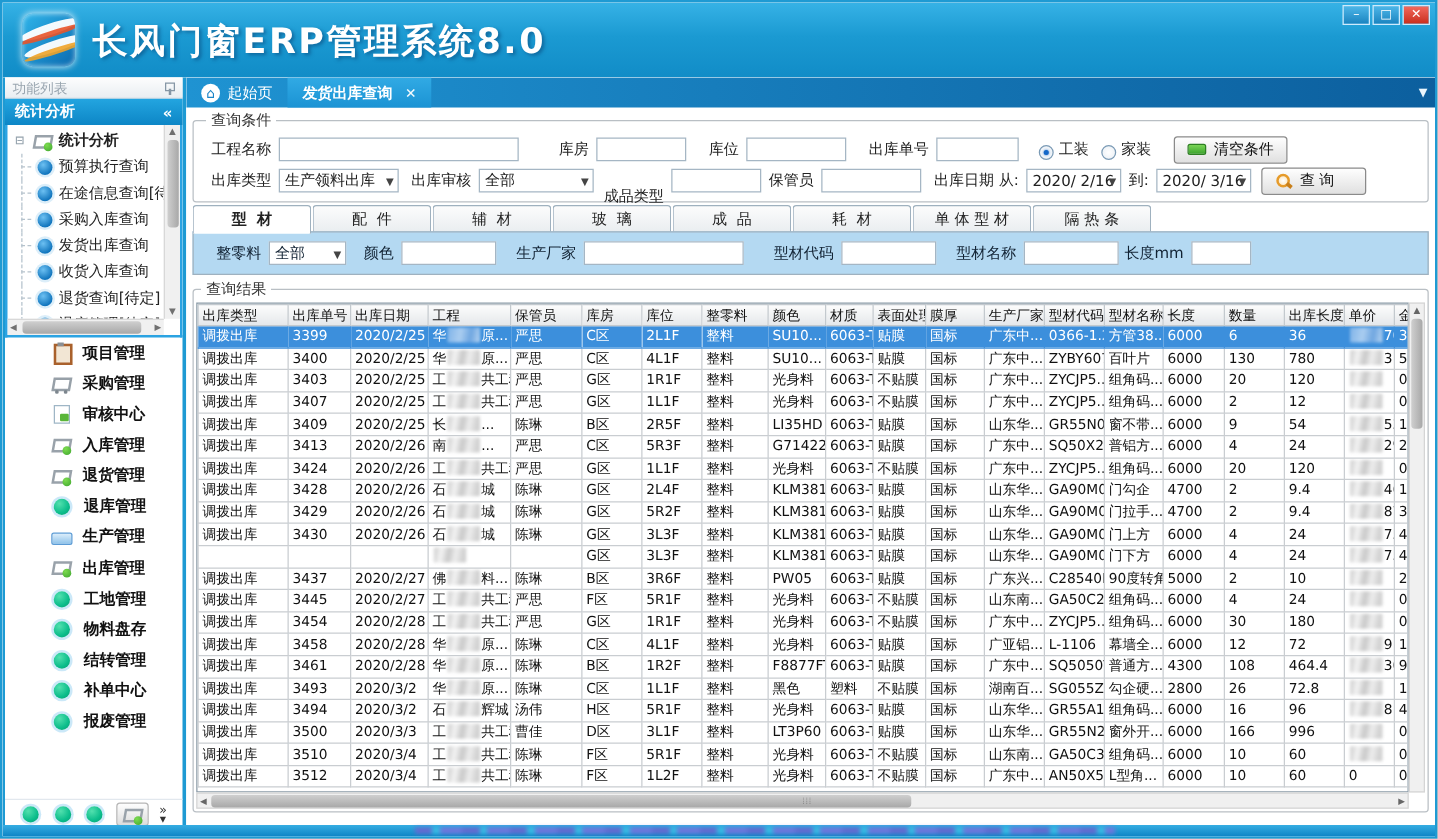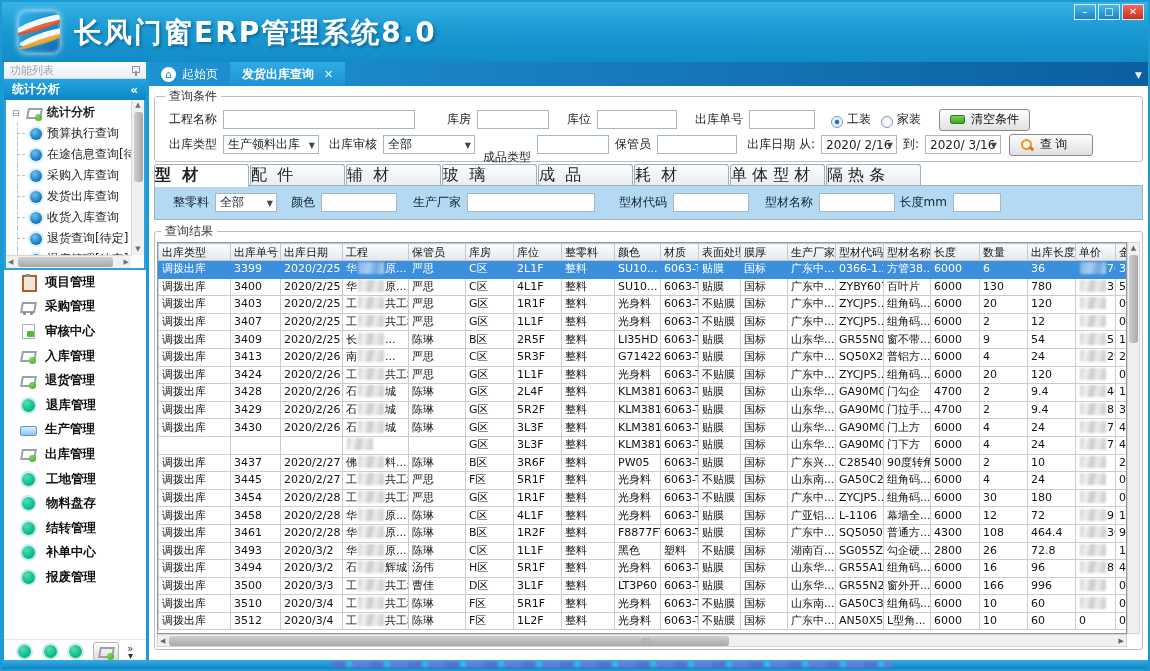--- a/index.html
+++ b/index.html
@@ -47,21 +47,21 @@
   .tree-item.leaf::before { content:""; position:absolute; left:9px; top:0; bottom:0; border-left:1px dashed #b5c2cc; }
   .tree-item.leaf::after { content:""; position:absolute; left:9px; top:10px; width:8px; border-top:1px dashed #b5c2cc; }
   .ic-dot { width:12px; height:12px; border-radius:50%; background:radial-gradient(circle at 38% 32%,#6cc0f2,#1276be 70%); box-shadow:0 0 0 2px #dceef9; flex:0 0 12px; }
   .root-expander { font-size:9px; color:#98a5af; width:9px; }
   .vscroll { position:absolute; top:0; right:0; bottom:13px; width:13px; background:#f0f0f0; border-left:1px solid #d8d8d8; font-size:7px; color:#707070; text-align:center; }
   .hscroll { position:absolute; left:0; right:13px; bottom:0; height:13px; background:#f0f0f0; border-top:1px solid #d8d8d8; font-size:7px; color:#707070; }
   .thumb-v { margin:1px auto; width:9px; background:linear-gradient(90deg,#cfcfcf,#a8a8a8); border-radius:3px; }
   .thumb-h { position:absolute; top:1px; height:10px; background:linear-gradient(#cfcfcf,#a8a8a8); border-radius:3px; }
   .sb-arrow { display:block; height:11px; line-height:11px; }
   .menu { height:369px; }
-  .menu-item { display:flex; align-items:center; gap:9px; height:24.6px; padding-left:16px; font-size:12.5px; font-weight:bold; color:#111; cursor:default; }
+  .menu-item { display:flex; align-items:center; gap:9px; height:24.6px; padding-left:37px; font-size:12.5px; font-weight:bold; color:#111; cursor:default; }
   .menu-footer { height:24px; display:flex; align-items:center; justify-content:space-evenly; border-top:1px solid #e2e8ee; padding:0 4px; }
   .mini-btn { width:26px; height:19px; border:1px solid #b5b5b5; border-radius:3px; background:linear-gradient(#fefefe,#dcdcdc); position:relative; }
   .chev { font-size:10px; color:#333; line-height:7px; text-align:center; }
 
   
   .ic { position:relative; width:16px; height:16px; flex:0 0 16px; }
   .ic-circle { width:13px; height:13px; flex-basis:13px; margin:0 2px; border-radius:50%; background:radial-gradient(circle at 35% 30%,#52e0ae,#0bbd8b 60%,#079b71); box-shadow:0 0 0 2px rgba(140,205,240,.45); }
   .ic-clipboard::before { content:""; position:absolute; left:2px; top:1px; width:11px; height:13px; border:2px solid #a9612c; background:#f2e6d4; }
   .ic-clipboard::after { content:""; position:absolute; left:5px; top:0; width:5px; height:3px; background:#8a8f94; }
   .ic-notepad::before { content:""; position:absolute; left:2px; top:1px; width:11px; height:13px; border:1.5px solid #9fb6c6; background:#fff; }
@@ -98,21 +98,21 @@
   .rdot.on::after { content:""; position:absolute; left:3px; top:3px; width:4px; height:4px; border-radius:50%; background:#1467c8; box-shadow:0 0 2px #1467c8; }
   .btn { display:inline-flex; align-items:center; gap:6px; height:22px; padding:0 10px; border:1px solid #8a8a8a; border-radius:3px; background:linear-gradient(#fefefe,#e0e0e0); font-size:12px; color:#111; cursor:default; }
   .ic-clear { width:15px; height:9px; background:linear-gradient(#79d455,#3da52e); border:1px solid #2d7f22; border-radius:2px; }
   .ic-mag { position:relative; width:14px; height:14px; }
   .ic-mag::before { content:""; position:absolute; left:1px; top:1px; width:7px; height:7px; border:2px solid #e69b2a; border-radius:50%; background:radial-gradient(#fff,#fbe3b8); }
   .ic-mag::after { content:""; position:absolute; left:9px; top:9px; width:5px; height:2.5px; background:#c87f1a; transform:rotate(40deg); }
 
   
   .mat-wrap { margin-top:2px; }
   .mat-tabs { display:flex; height:22px; }
-  .mtab { width:95px; text-align:left; font-size:16px; color:#222; line-height:20px; border:1px solid #9fb1bf; border-bottom:none; border-radius:3px 3px 0 0; background:linear-gradient(#fcfcfc,#e9edf0); margin-right:1px; white-space:pre; cursor:default; }
+  .mtab { width:95px; text-align:center; font-size:12px; color:#222; line-height:20px; border:1px solid #9fb1bf; border-bottom:none; border-radius:3px 3px 0 0; background:linear-gradient(#fcfcfc,#e9edf0); margin-right:1px; white-space:pre; cursor:default; }
   .mtab.active { background:#fff; font-weight:bold; position:relative; z-index:2; height:23px; }
   .sub-filter { background:#b4d9f2; border:1px solid #9fb1bf; height:35px; display:flex; align-items:center; font-size:12px; color:#123; padding-left:12px; position:relative; top:-1px; }
 
   
   .res-fieldset { margin-top:2px; height:427px; overflow:hidden; padding:2px 2px 2px 2px; }
   .gridbox { position:relative; height:405px; }
   .gridclip { position:absolute; left:0; top:0; right:13px; bottom:13px; overflow:hidden; border:1px solid #8a9aa6; }
   table.grid { table-layout:fixed; border-collapse:collapse; font-size:11px; color:#111; }
   .grid th { height:17px; font-weight:normal; text-align:left; padding:0 3px; background:linear-gradient(#fcfcfc,#e4e7ea); border:1px solid #c3c9ce; white-space:nowrap; overflow:hidden; }
   .grid td { height:17.6px; padding:0 3px; border:1px solid #c9cdd1; white-space:nowrap; overflow:hidden; line-height:16px; }

